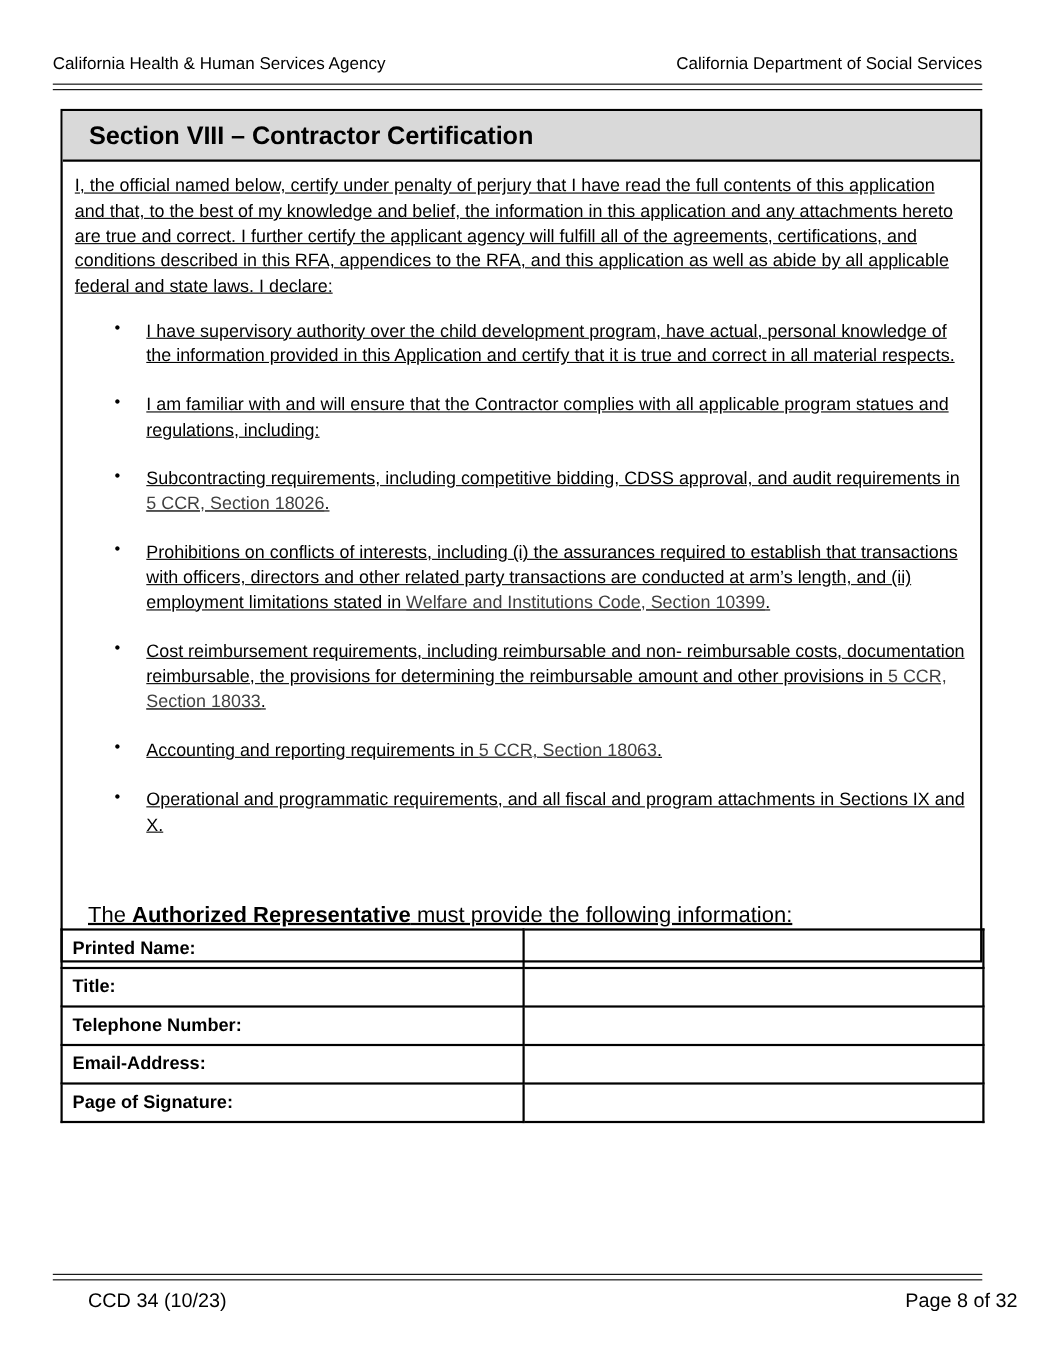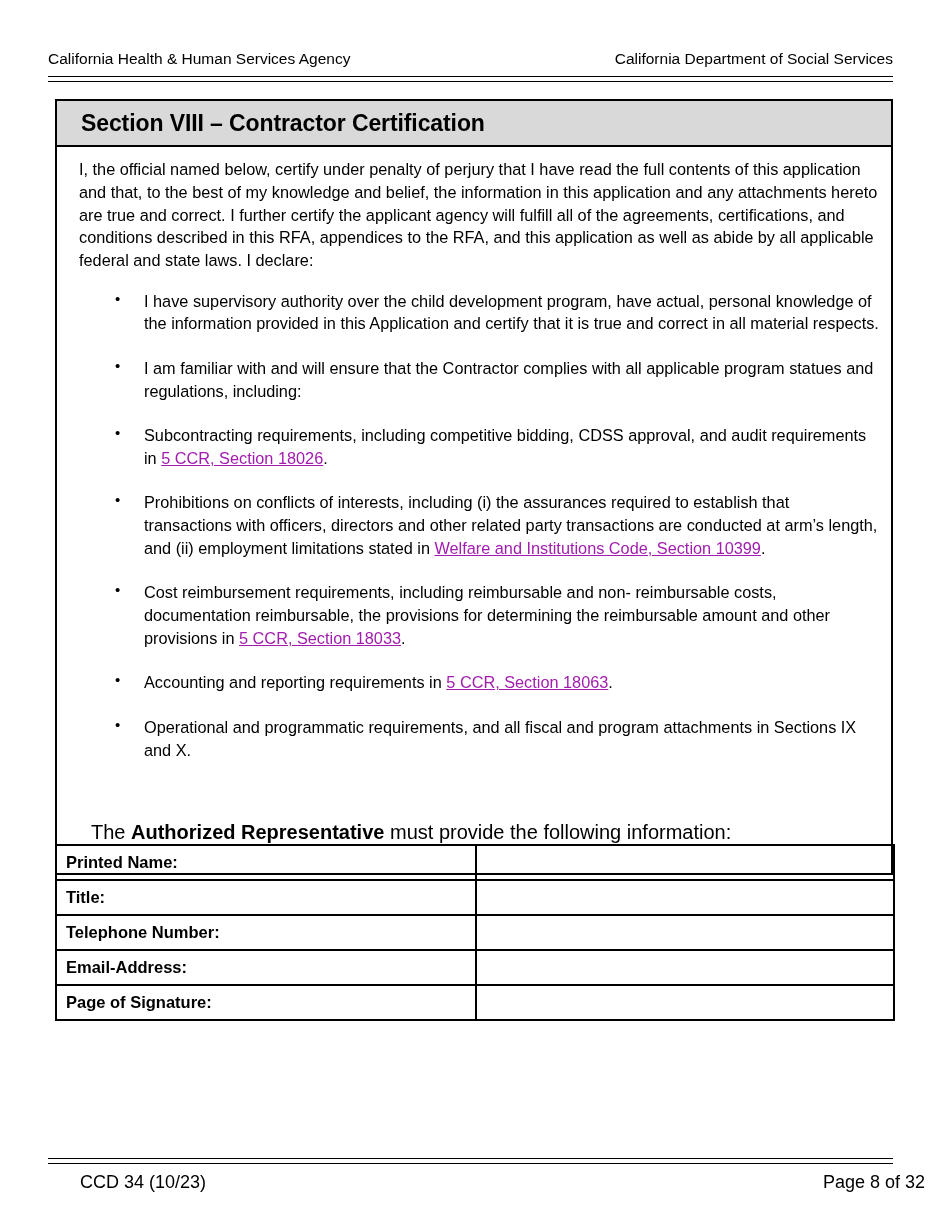--- a/index.html
+++ b/index.html
@@ -62,23 +62,24 @@
     background: #d9d9d9;
     border-bottom: 2px solid #000;
     padding: 9px 0 9px 24px;
     font-size: 23px;
     font-weight: bold;
     line-height: 1.15;
     letter-spacing: -0.1px;
   }
 
   .body-cell {
-    padding: 11px 10px 14px 22px;
+    padding: 11px 10px 14px 11px;
     font-size: 16.3px;
     line-height: 1.39;
+    text-decoration: underline;
   }
 
   .intro-para {
     margin: 0;
     text-align: left;
   }
 
   ul.declare-list {
     list-style: none;
     margin: 18px 0 0 0;
@@ -153,21 +154,21 @@
     width: 845px;
     display: flex;
     justify-content: space-between;
     align-items: center;
     font-size: 18px;
     line-height: 1.15;
     margin-left: 32px;
   }
 
   a.doc-link {
-    color: #a21caf;
+    color: #404040;
     text-decoration: underline;
   }
 </style>
 </head>
 <body>
 
 <div class="page">
 
   <div class="doc-header">
     <span class="left">California Health &amp; Human Services Agency</span>

